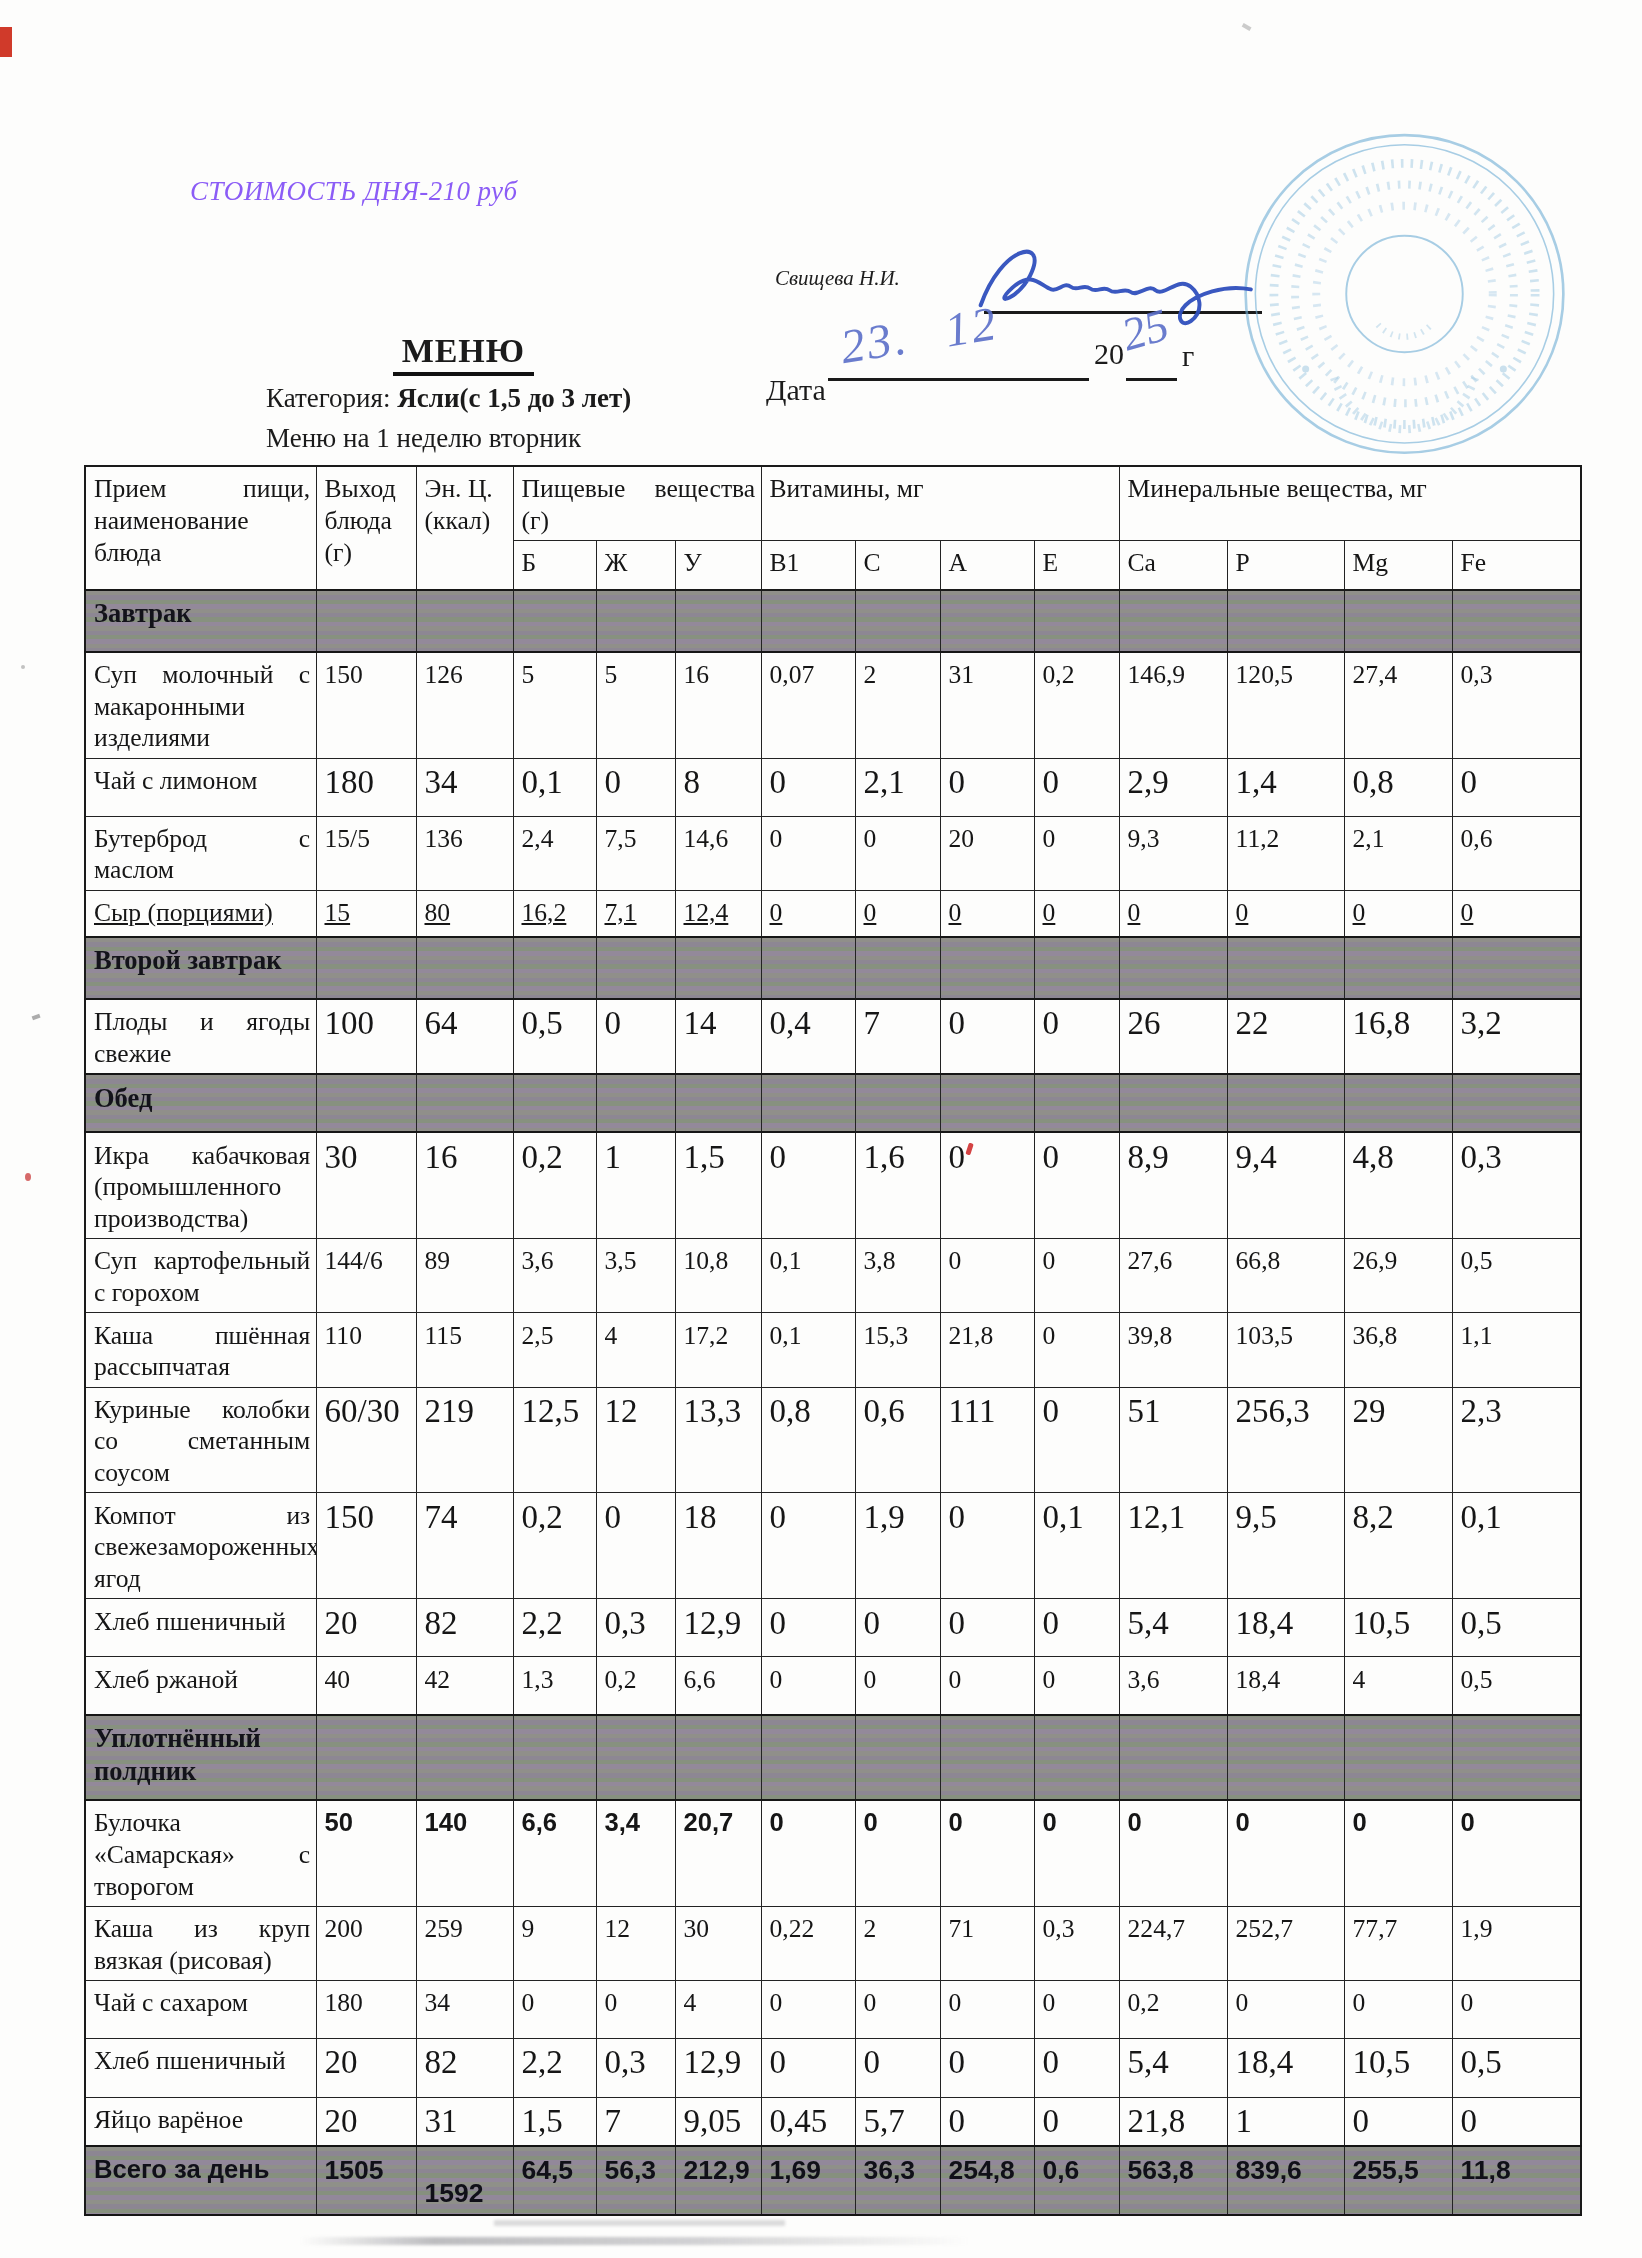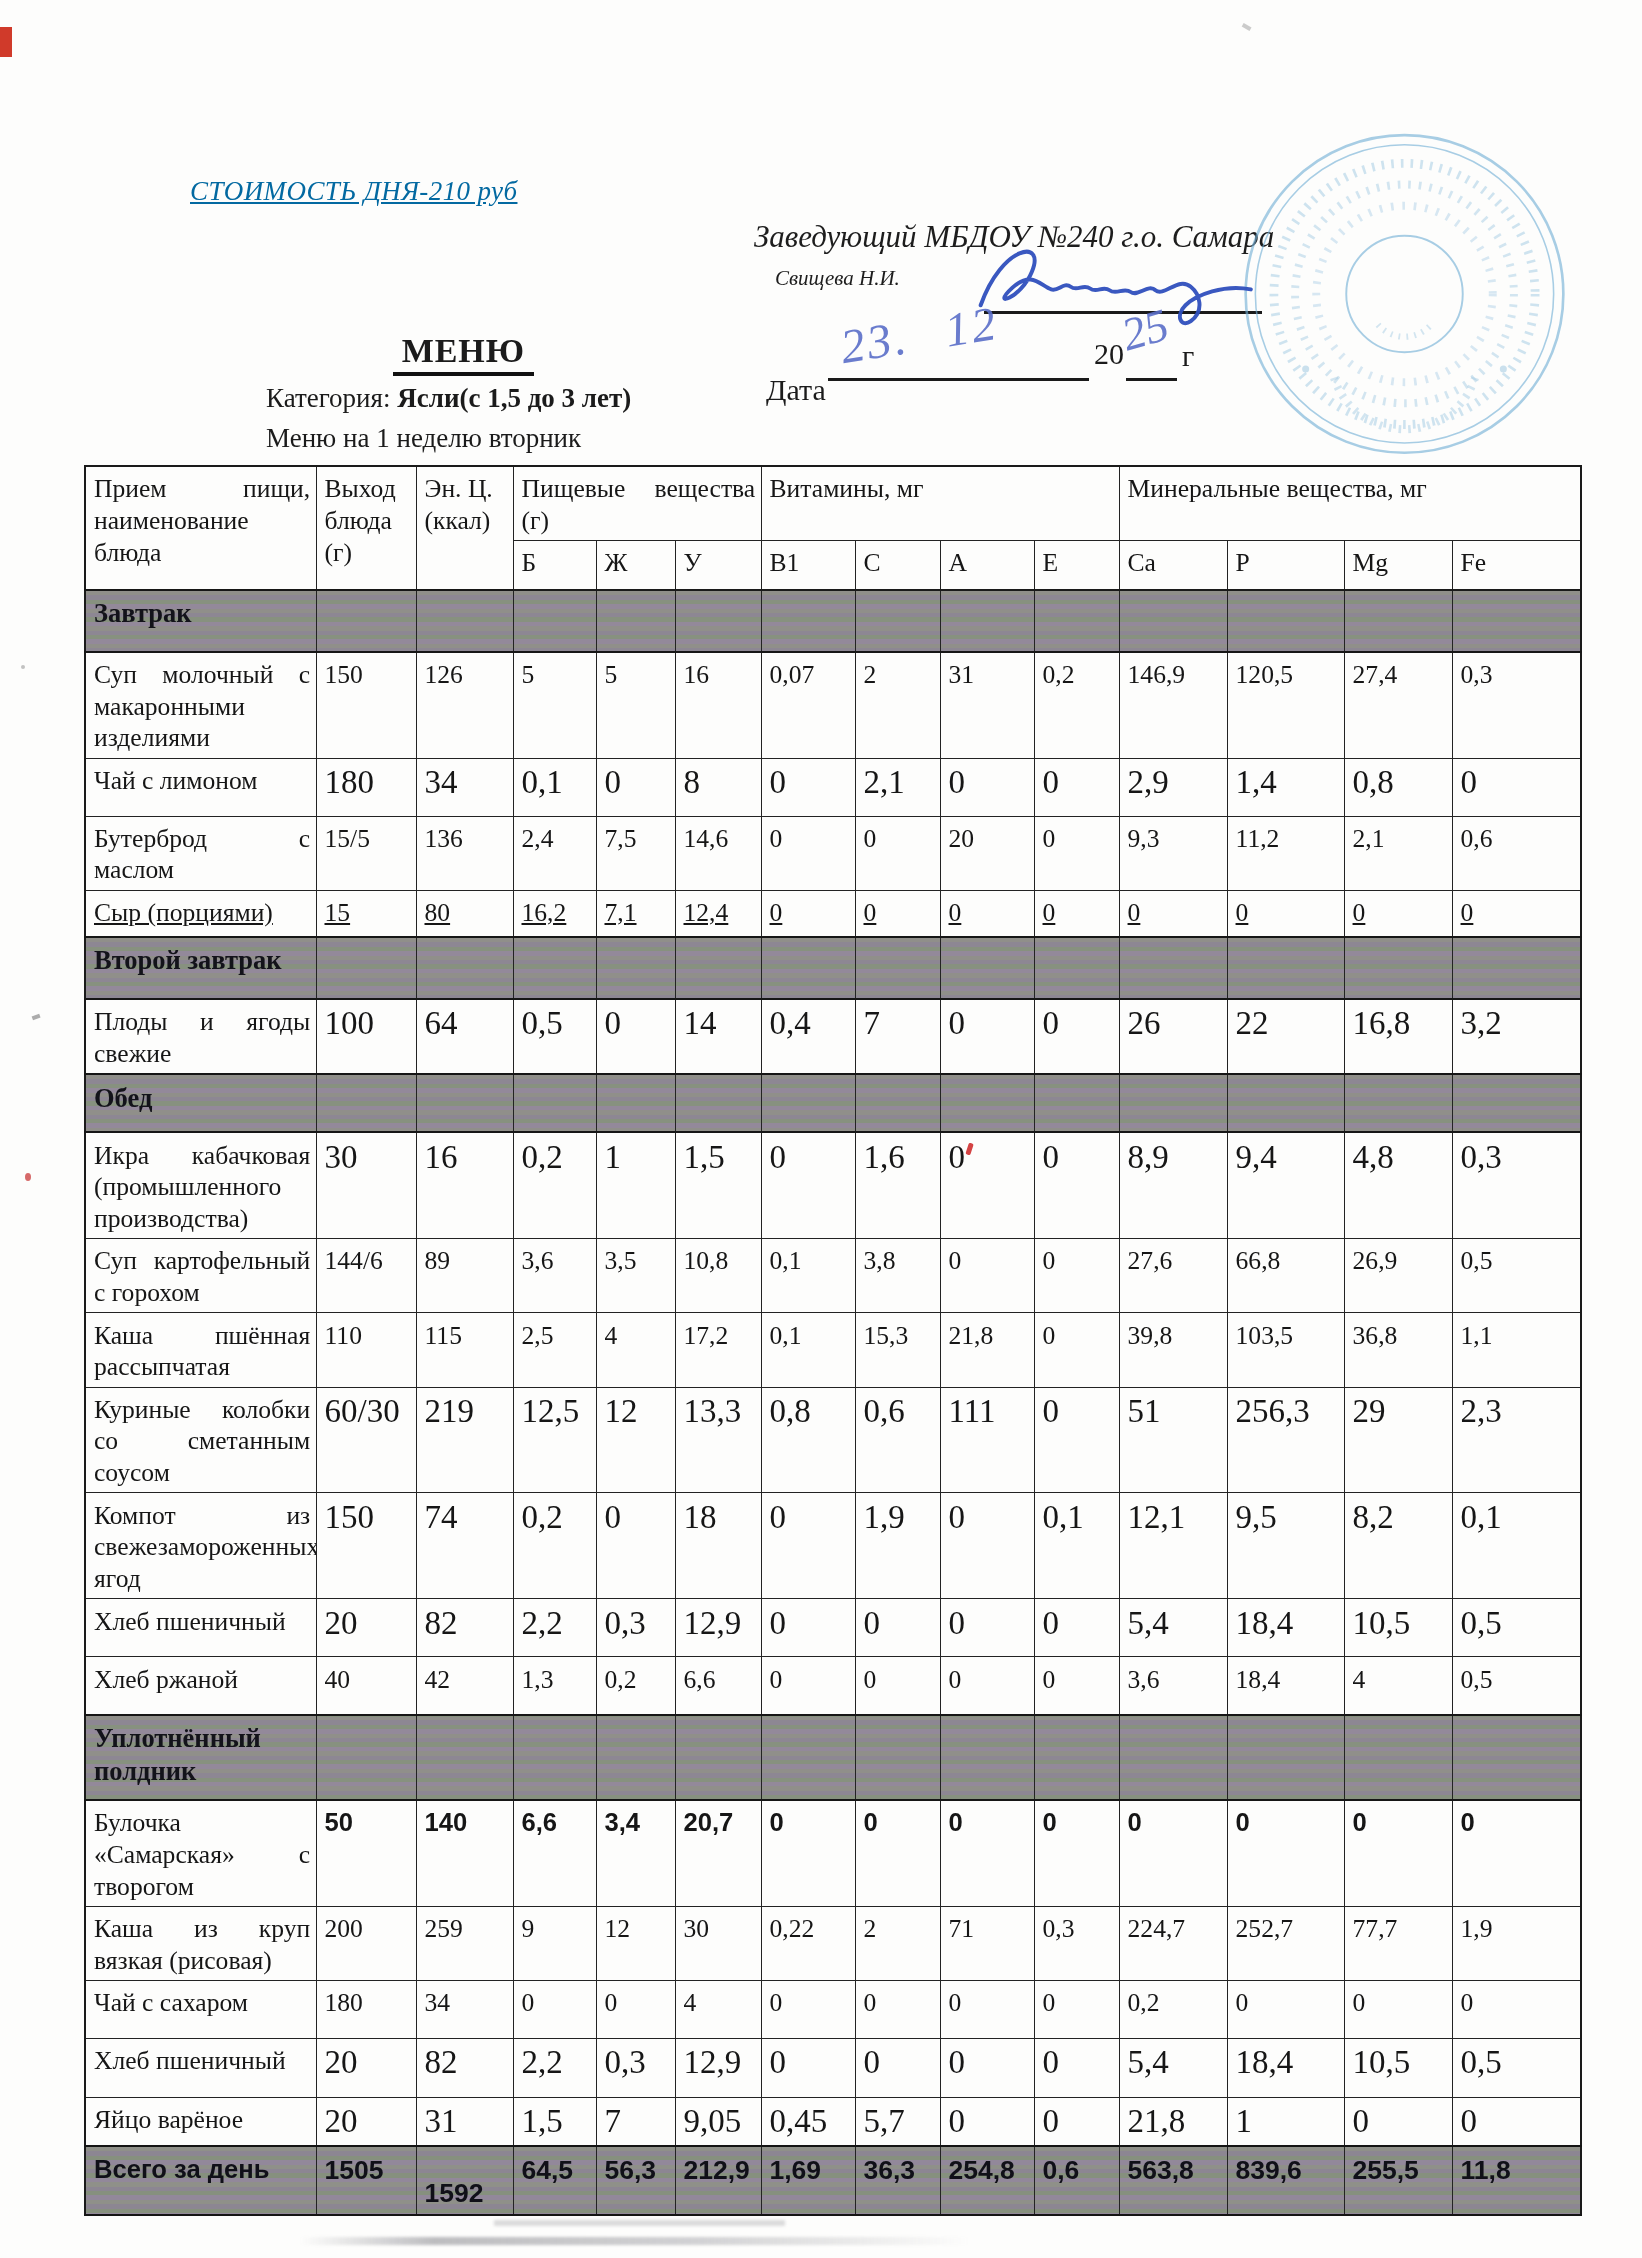--- a/index.html
+++ b/index.html
@@ -8,22 +8,21 @@
     width:1643px;height:2258px;
     background:#fdfdfc;
     overflow:hidden;
     font-family:"Liberation Serif", serif;
     color:#1b1b1b;
   }
   
   .cost-line{
     position:absolute;left:190px;top:176px;
     font-style:italic;font-size:27px;letter-spacing:0.4px;
-    color:#0369a1;
-    text-decoration:underline;
+    color:#8b5cf6;
   }
   .director-line{
     position:absolute;left:754px;top:219px;
     font-style:italic;font-size:31px;color:#1d1d1d;white-space:nowrap;
   }
   .director-name{
     position:absolute;left:775px;top:266px;
     font-style:italic;font-size:21px;color:#1d1d1d;
   }
   .sig-underline{
@@ -132,21 +131,20 @@
   <div class="red-block"></div>
   <div class="red-dot"></div>
   <div class="red-tick"></div>
   <div class="speck-a"></div>
   <div class="speck-b"></div>
   <div class="speck-c"></div>
   <div class="bottom-smudge"></div>
   <div class="bottom-smudge2"></div>
 
   <div class="cost-line">СТОИМОСТЬ ДНЯ-210  руб</div>
-  <div class="director-line">Заведующий МБДОУ №240 г.о. Самара</div>
   <div class="director-name">Свищева Н.И.</div>
   <div class="sig-underline"></div>
 
   <svg class="stamp" width="353" height="353" viewBox="0 0 400 400">
     <g fill="none" stroke="#74b0d6">
       <circle cx="200" cy="205" r="180" stroke-width="3"></circle>
       <circle cx="200" cy="205" r="169" stroke-width="1.8"></circle>
       <circle cx="200" cy="205" r="66" stroke-width="2.2"></circle>
       <circle cx="200" cy="205" r="148" stroke-width="10" stroke-dasharray="3 8" opacity=".55"></circle>
       <circle cx="200" cy="205" r="124" stroke-width="9" stroke-dasharray="3 9" opacity=".5"></circle>

